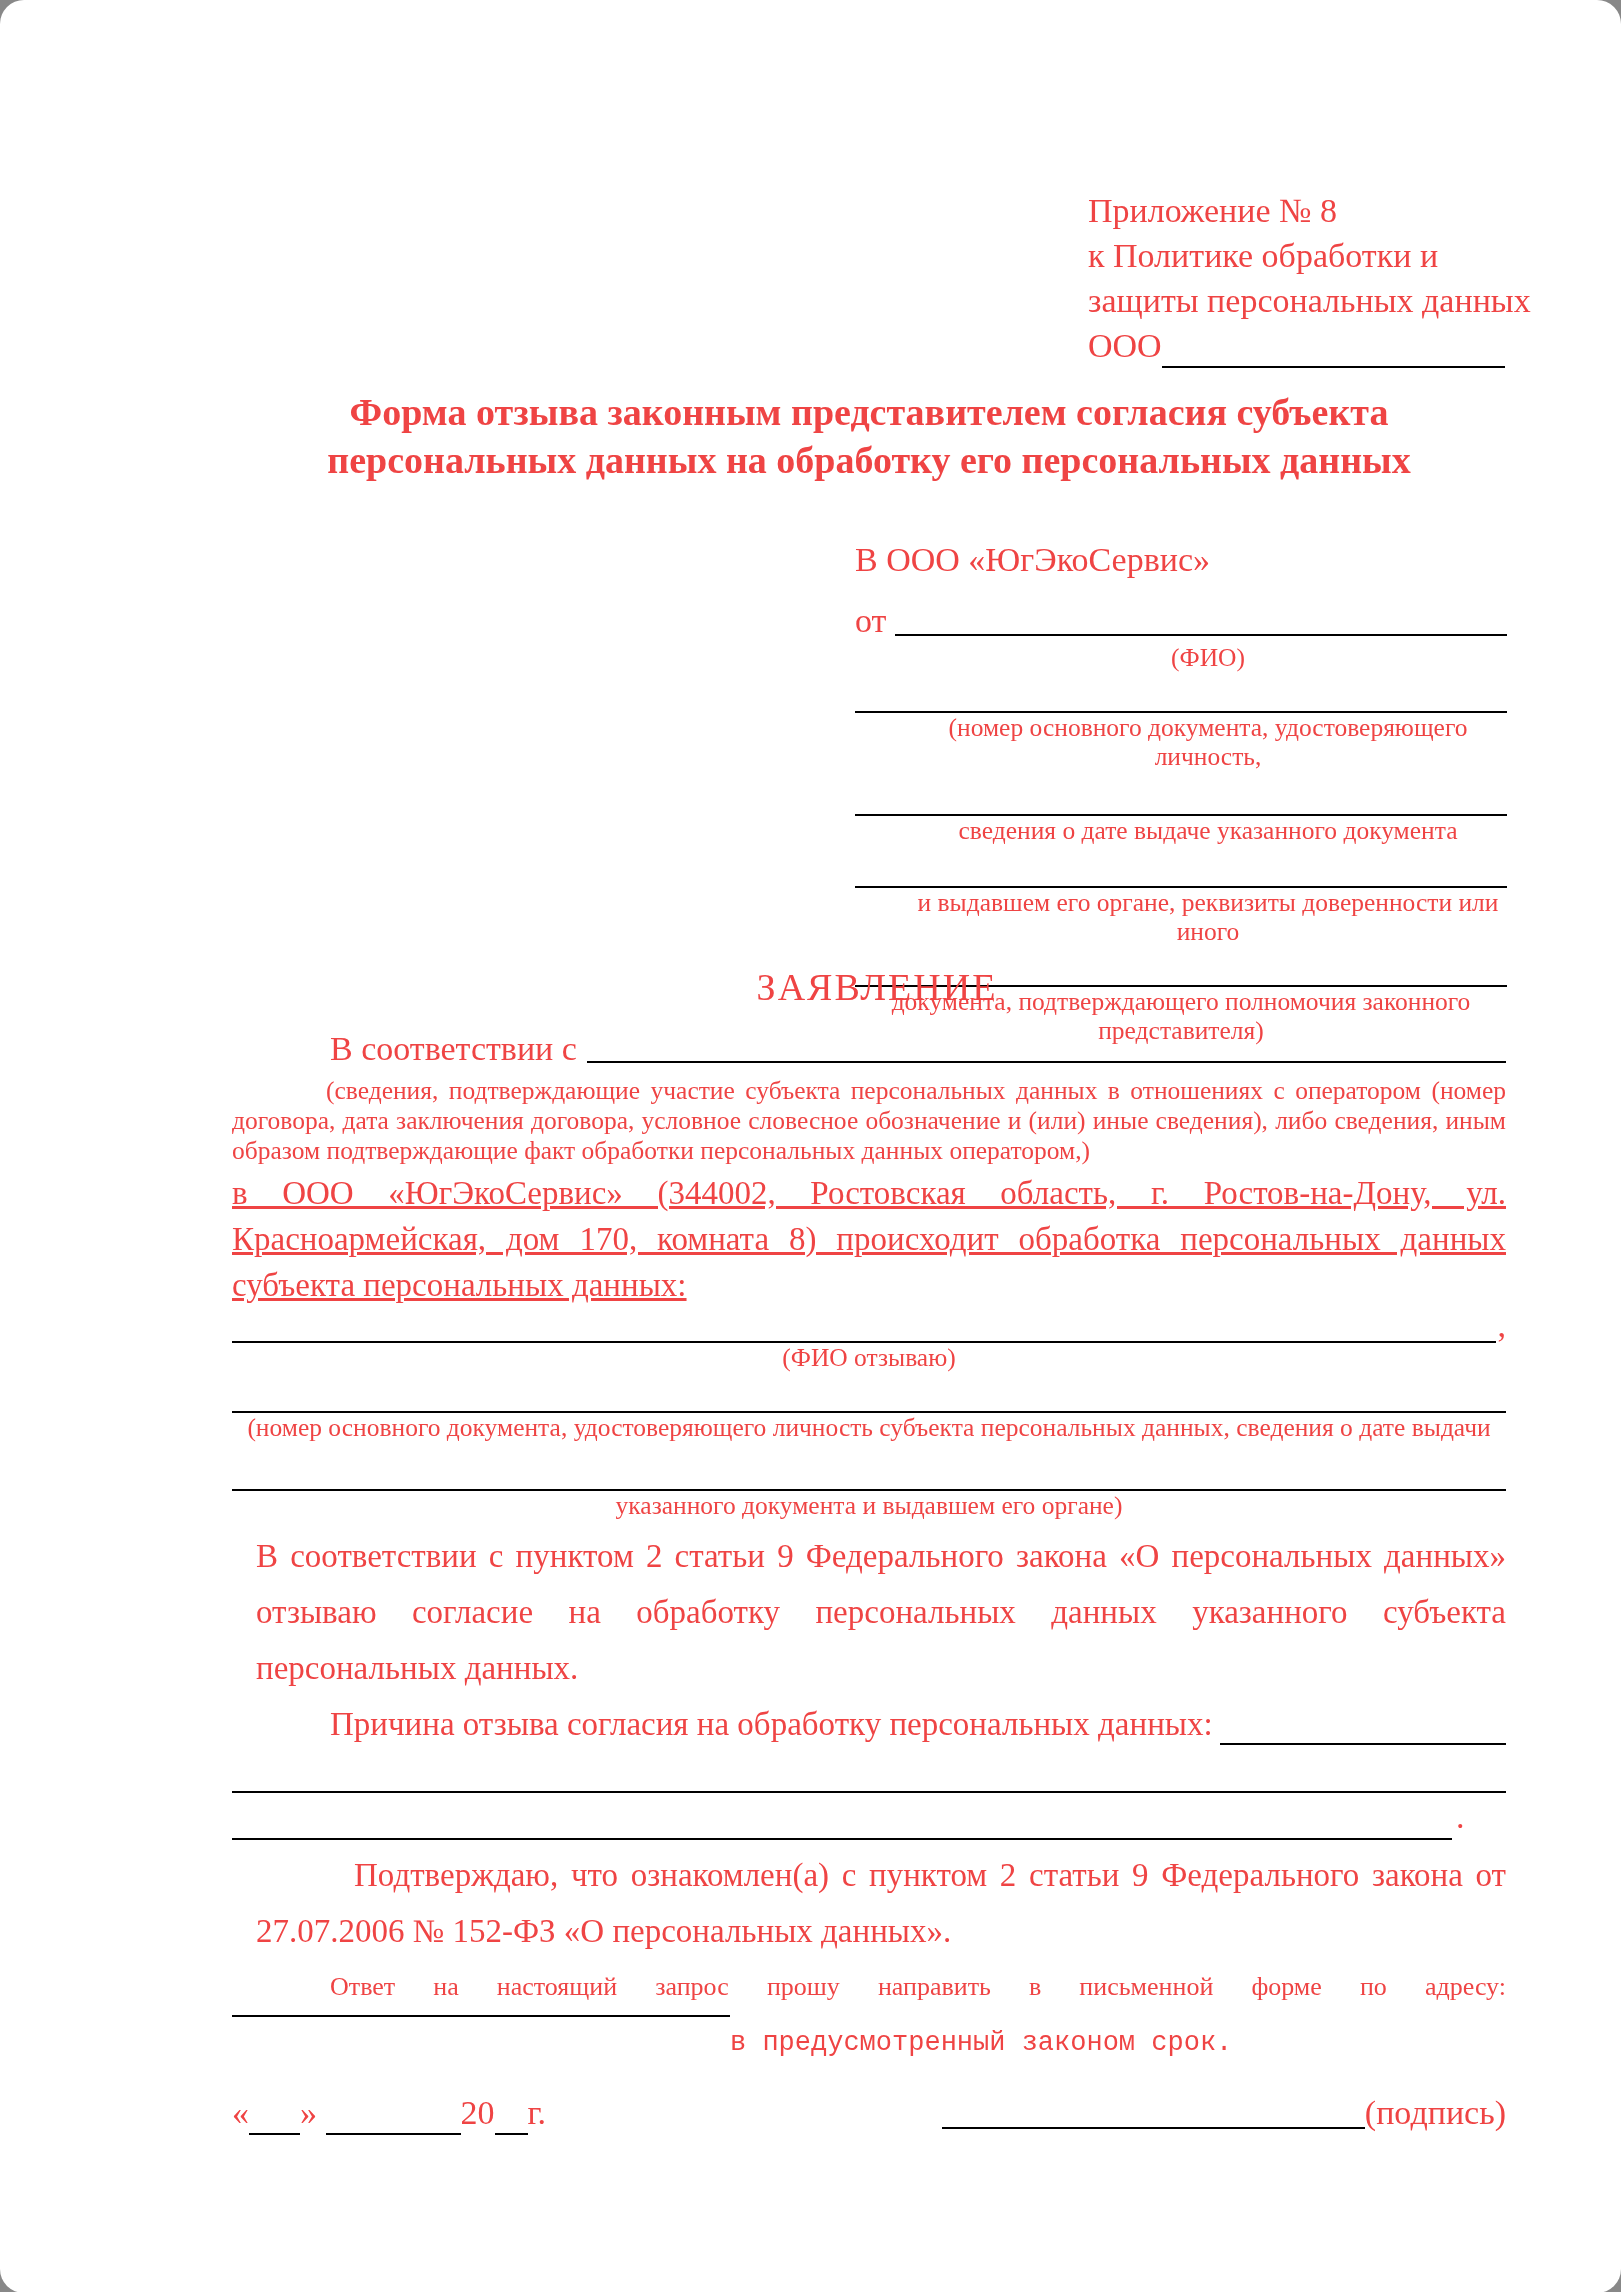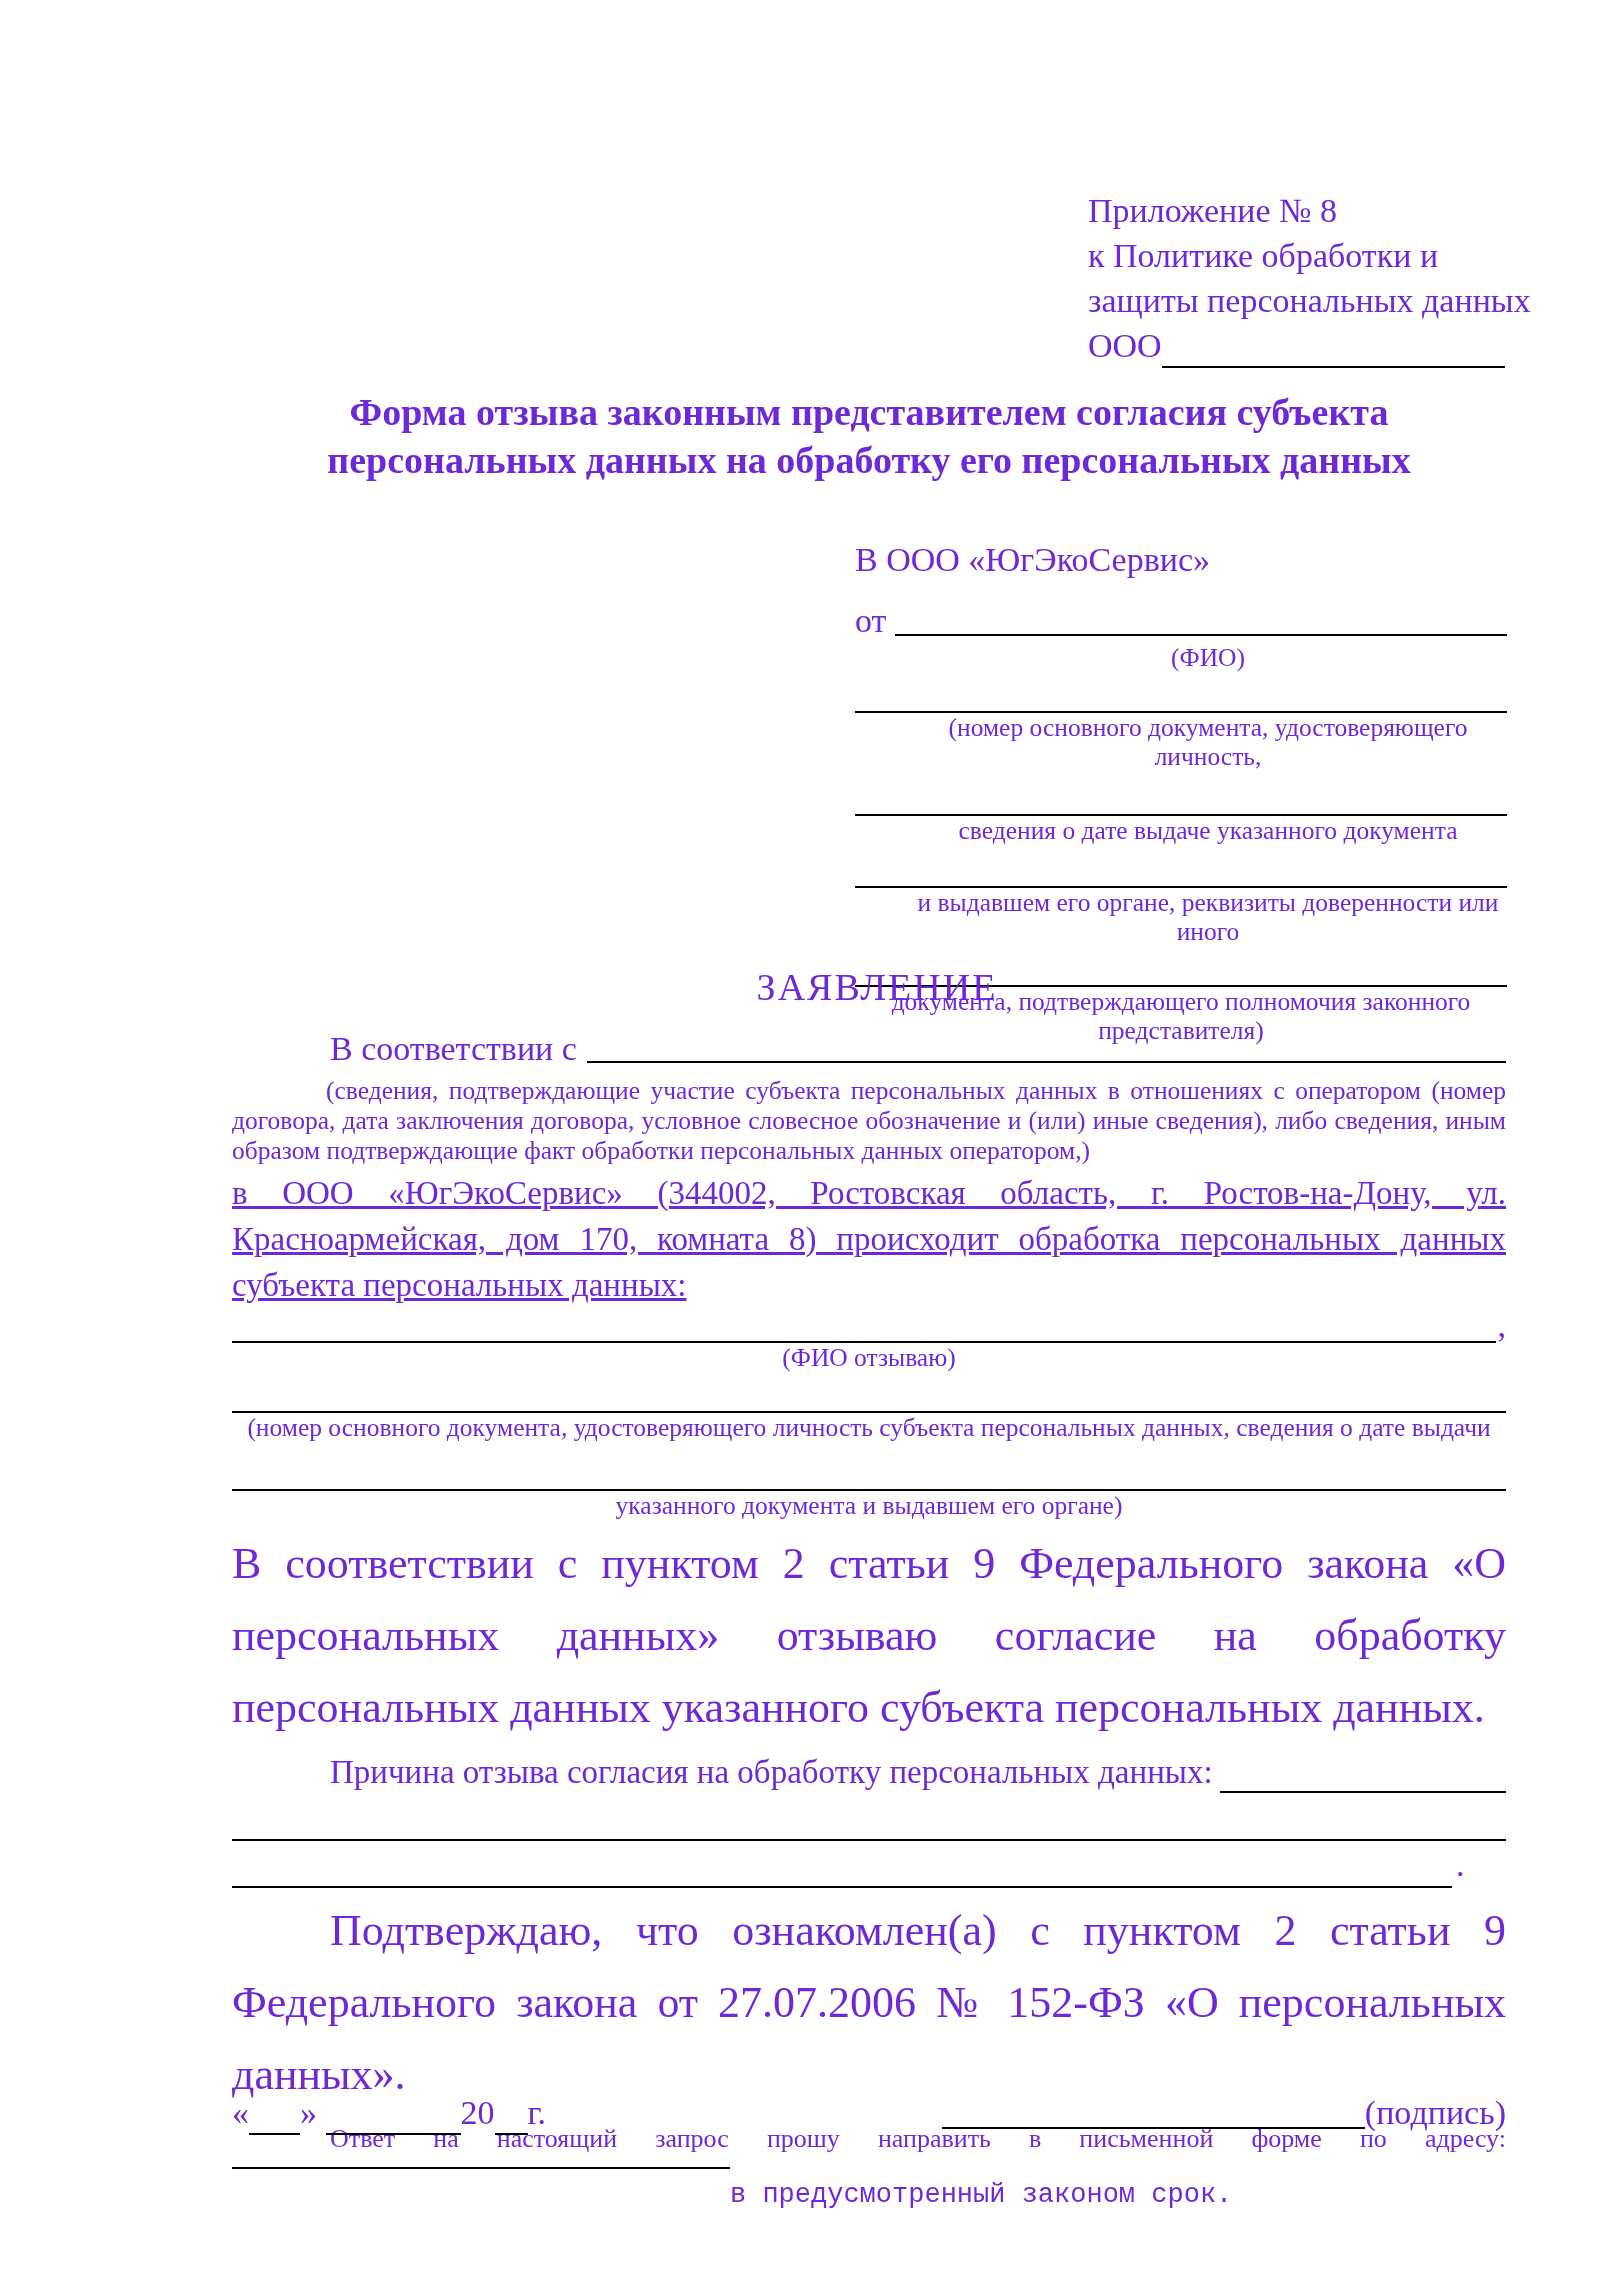--- a/index.html
+++ b/index.html
@@ -1,23 +1,24 @@
 <!DOCTYPE html>
 <html><head>
 <meta charset="utf-8">
 <style>
   html,body{margin:0;padding:0;background:#888;}
   .page{
     position:relative;
     width:1621px;height:2293px;
     background:#ffffff;
-    color:#6d28d9;
+    color:#ef4444;
     font-family:"Liberation Serif","DejaVu Serif",serif;
     font-size:34px;
     overflow:hidden;
+    border-radius:24px;
   }
   
   .appendix{position:absolute;left:1088px;top:188px;line-height:45px;white-space:nowrap;}
   .ooo-row{display:flex;align-items:flex-end;}
   .ooo-row .iblank{width:343px;}
   
   .title{
     position:absolute;left:232px;top:388px;width:1274px;
     margin:0;text-align:center;
     font-size:38px;font-weight:bold;line-height:48px;
@@ -40,21 +41,21 @@
     text-align:center;font-size:38px;font-weight:normal;letter-spacing:2px;line-height:45px;
   }
   
   .body{position:absolute;left:232px;top:1027px;width:1274px;}
   .row-accordance{display:flex;height:43px;line-height:43px;padding-left:98px;box-sizing:border-box;}
   .row-accordance .prefix{white-space:nowrap;padding-right:9.8px;}
   .fine-print{
     font-size:25.5px;line-height:30px;text-align:justify;text-indent:94px;margin-top:5.9px;
   }
   .para{font-size:33px;line-height:46px;text-align:justify;margin-top:3.9px;text-decoration:underline;}
-  .para-spaced{font-size:44px;line-height:72px;text-align:justify;margin-top:7.8px;}
+  .para-spaced{font-size:33px;line-height:56px;text-align:justify;margin-top:7.8px;margin-left:24px;}
   .indent{text-indent:98px;}
   .row-ul-comma{display:flex;align-items:flex-end;height:35px;line-height:35px;}
   .row-ul-comma .fill{margin-bottom:0;}
   .row-ul-comma .tail{padding-left:2px;}
   .body .hr-blank.doc1{height:39px;}
   .body .hr-blank.doc2{height:47px;}
   .reason-row{display:flex;height:56px;line-height:56px;padding-left:98px;box-sizing:border-box;font-size:33px;}
   .reason-row .prefix{white-space:nowrap;padding-right:7.8px;}
   .body .hr-blank.free1{height:39px;}
   .row-ul-period{display:flex;align-items:flex-end;height:47px;line-height:47px;}

